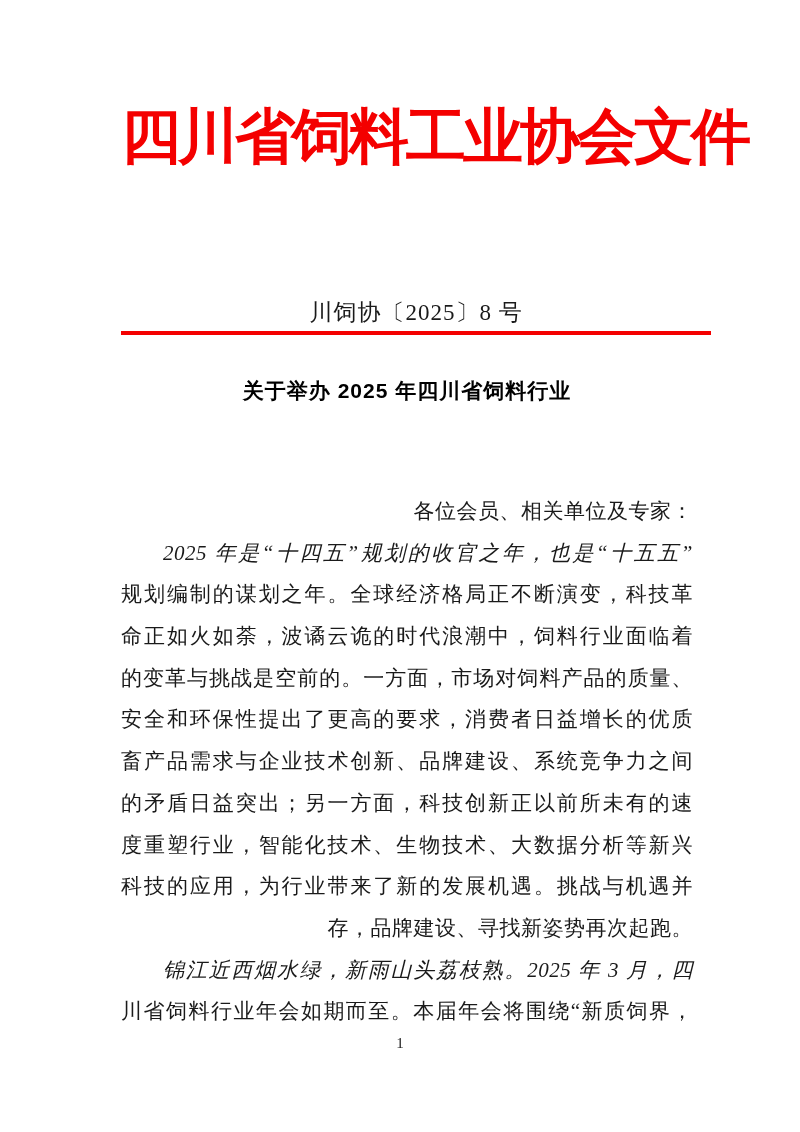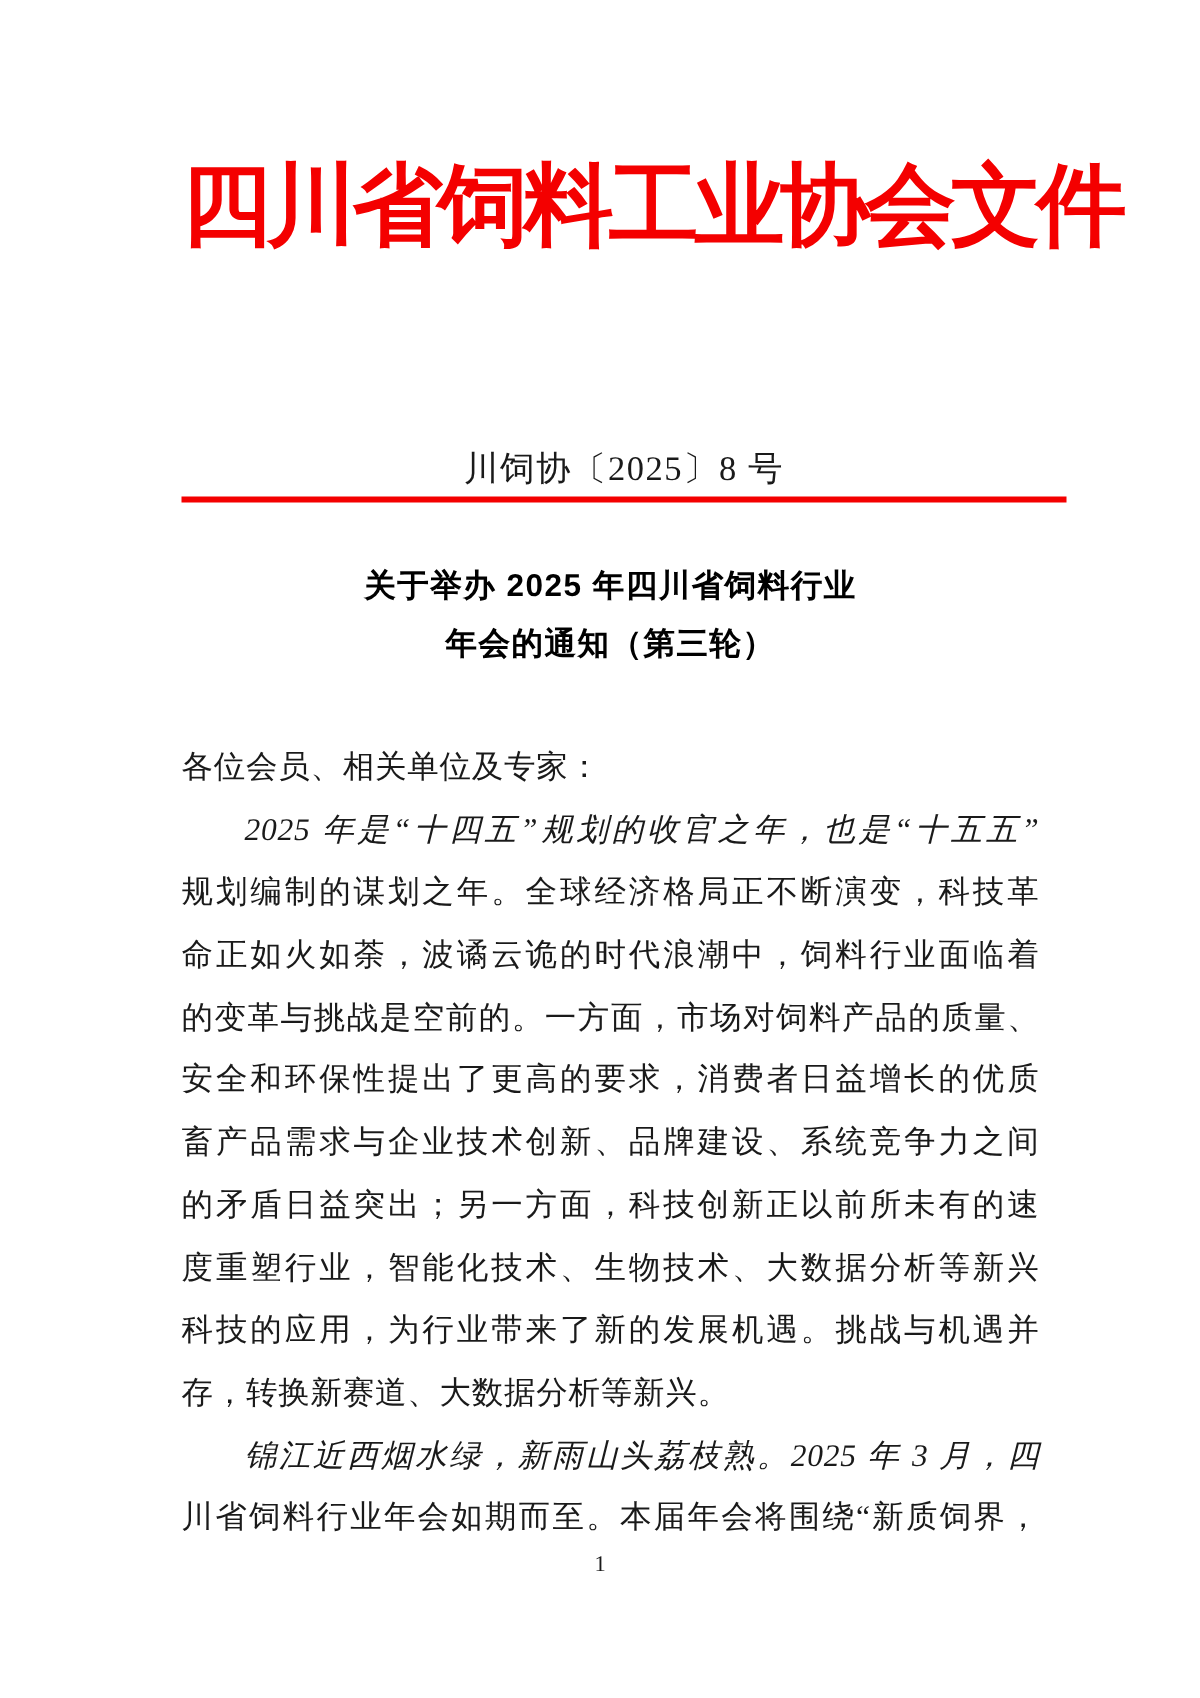--- a/index.html
+++ b/index.html
@@ -39,21 +39,21 @@
     font-size:21px;line-height:39px;
     color:#000000;
     letter-spacing:1px;
   }
   .body-text{
     position:absolute;top:491px;left:121px;width:572px;
     font-size:21px;line-height:41.7px;
     color:var(--ink,#1a1a1a);
     letter-spacing:0.5px;
   }
-  .ln{height:41.7px;overflow:visible;text-align:left;}
+  .ln{height:41.7px;overflow:visible;text-align:right;}
   .ln.stretch{
     text-align:justify;
     text-align-last:justify;
     text-justify:inter-character;
   }
   .ln.indent{text-indent:42px;font-style:italic;}
   .page-number{
     position:absolute;top:1034px;left:0;width:800px;
     text-align:center;
     font-size:15px;line-height:18px;
@@ -66,34 +66,33 @@
 <div class="page" style="--accent: #f40000; --ink: #1a1a1a; --paper: #ffffff;">
 
   <div class="header-title">四川省饲料工业协会文件</div>
 
   <div class="doc-number">川饲协〔2025〕8 号</div>
 
   <div class="red-rule"></div>
 
   <div class="doc-title">
     <div>关于举办 2025 年四川省饲料行业</div>
-    <div>年会的通知（第三轮）</div>
   </div>
 
   <div class="body-text">
     <div class="ln">各位会员、相关单位及专家：</div>
     <div class="ln stretch indent">2025 年是“十四五”规划的收官之年，也是“十五五”</div>
     <div class="ln stretch">规划编制的谋划之年。全球经济格局正不断演变，科技革</div>
     <div class="ln stretch">命正如火如荼，波谲云诡的时代浪潮中，饲料行业面临着</div>
     <div class="ln stretch">的变革与挑战是空前的。一方面，市场对饲料产品的质量、</div>
     <div class="ln stretch">安全和环保性提出了更高的要求，消费者日益增长的优质</div>
     <div class="ln stretch">畜产品需求与企业技术创新、品牌建设、系统竞争力之间</div>
     <div class="ln stretch">的矛盾日益突出；另一方面，科技创新正以前所未有的速</div>
     <div class="ln stretch">度重塑行业，智能化技术、生物技术、大数据分析等新兴</div>
     <div class="ln stretch">科技的应用，为行业带来了新的发展机遇。挑战与机遇并</div>
-    <div class="ln">存，转换新赛道、大数据分析等新兴。</div>
+    <div class="ln">存，品牌建设、寻找新姿势再次起跑。</div>
     <div class="ln stretch indent">锦江近西烟水绿，新雨山头荔枝熟。2025 年 3 月，四</div>
     <div class="ln stretch">川省饲料行业年会如期而至。本届年会将围绕“新质饲界，</div>
   </div>
 
   <div class="page-number">1</div>
 
 </div>
 
 </body></html>

